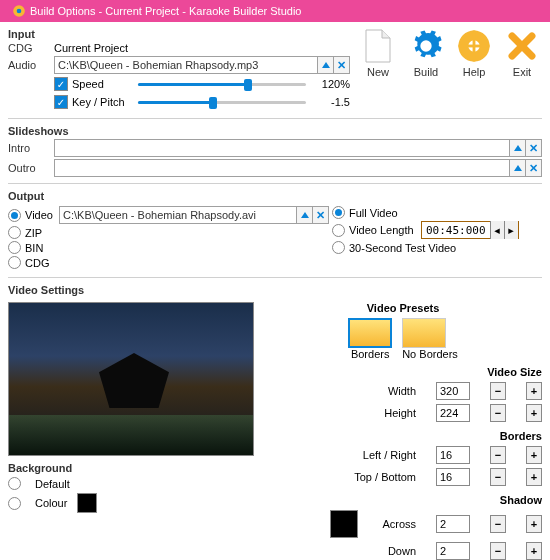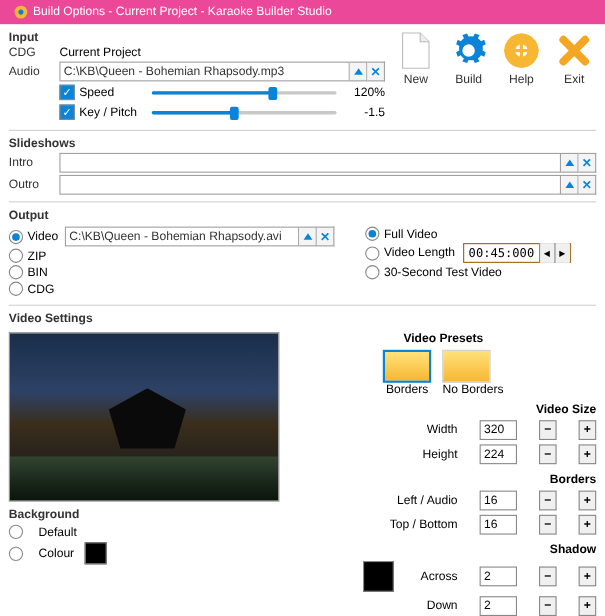--- a/index.html
+++ b/index.html
@@ -24,21 +24,21 @@
 .fill{position:absolute;top:7px;left:0;height:3px;background:#0a84d8;border-radius:2px}
 .thumb{position:absolute;top:3px;width:8px;height:12px;background:#0a84d8;border-radius:2px}
 .slider-val{width:38px;text-align:right}
 .toolbar{display:flex;gap:8px;margin-left:8px}
 .tool-btn{width:40px;text-align:center}
 .tool-btn .ico{width:36px;height:36px;display:flex;align-items:center;justify-content:center;margin:0 auto}
 .tool-btn .cap{color:#333;margin-top:2px}
 hr{border:none;border-top:1px solid #d0d0d0;margin:6px 0}
 .radio{width:13px;height:13px;border:1px solid #888;border-radius:50%;display:inline-flex;align-items:center;justify-content:center;margin-right:4px;background:#fff}
 .radio.sel::after{content:"";width:7px;height:7px;border-radius:50%;background:#0a84d8}
-.output-grid{display:flex;gap:28px}
+.output-grid{display:flex;gap:3px}
 .output-left{flex:1}
 .output-right{width:210px}
 .time-box{display:inline-flex;border:1px solid #a16207;height:18px;align-items:center}
 .time-box span{padding:0 4px;font-family:monospace}
 .time-btn{width:14px;height:18px;border-left:1px solid #888;display:flex;align-items:center;justify-content:center;background:#f0f0f0}
 .vs-row{display:flex;margin-top:6px}
 .thumb-img{width:246px;height:154px;background:linear-gradient(180deg,#1a2e4a 0%,#2d4266 35%,#3a2d1a 55%,#0d1520 100%);border:1px solid #888;position:relative;overflow:hidden}
 .thumb-img::before{content:"";position:absolute;left:90px;top:50px;width:70px;height:55px;background:#0a0a0a;clip-path:polygon(50% 0,100% 35%,85% 100%,15% 100%,0 35%)}
 .thumb-img::after{content:"";position:absolute;left:0;right:0;bottom:0;height:40px;background:linear-gradient(180deg,rgba(60,90,60,.6),rgba(10,20,10,.9))}
 .vs-right{flex:1;display:flex;flex-direction:column;align-items:flex-end;padding-left:10px}
@@ -280,21 +280,21 @@
           <span class="nlbl">Height</span>
           <div class="num-input">
             <span>224</span>
           </div>
           <div class="pm">−</div>
           <div class="pm">+</div>
         </div>
 
       <div class="subhead">Borders</div>
       <div class="num-row">
-          <span class="nlbl">Left / Audio</span>
+          <span class="nlbl">Left / Right</span>
           <div class="num-input">
             <span>16</span>
           </div>
           <div class="pm">−</div>
           <div class="pm">+</div>
         </div>
       <div class="num-row">
           <span class="nlbl">Top / Bottom</span>
           <div class="num-input">
             <span>16</span>

